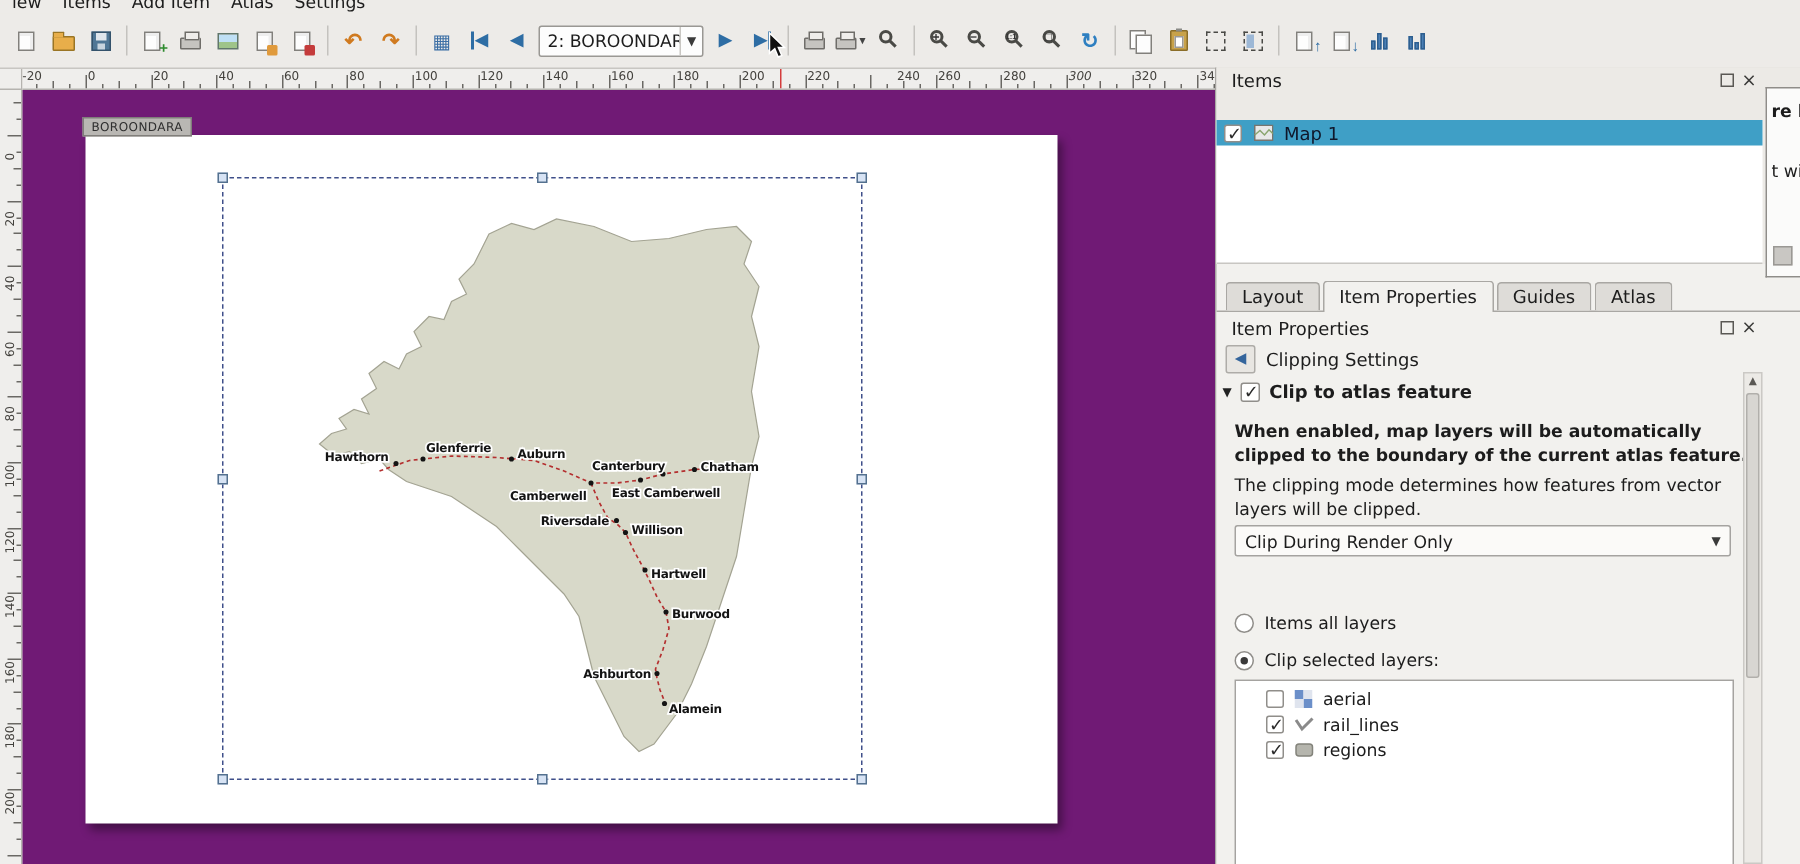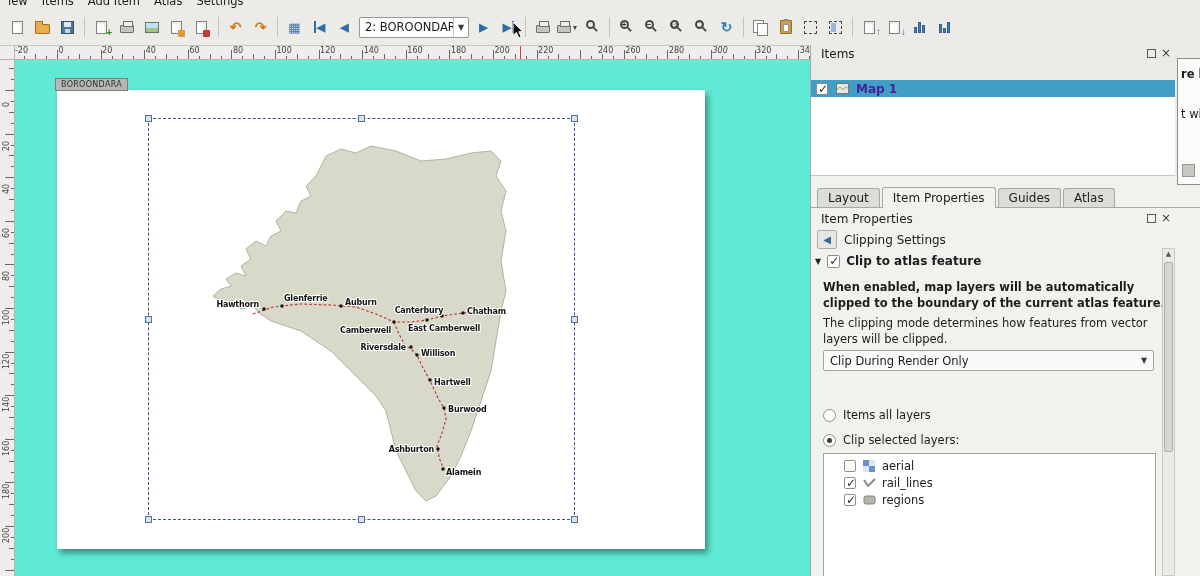--- a/index.html
+++ b/index.html
@@ -64,21 +64,21 @@
   .htick{position:absolute;bottom:0;width:1px;background:#6a6864}
   .htick.maj{height:9px}.htick.mid{height:5px}.htick.min{height:3px}
   .hlabel{position:absolute;top:0;font-size:8px;color:#43413d;white-space:nowrap}
   .ruler-cursor-h{position:absolute;top:0;bottom:0;width:1px;background:#d43c3c}
   .ruler-v{position:absolute;left:0;top:60px;width:15px;height:516px;background:#efeeec;border-right:1px solid #b5b3af;overflow:hidden}
   .vtick{position:absolute;height:1px;background:#6a6864}
   .vtick.maj{right:0;width:9px}.vtick.mid{right:0;width:5px}.vtick.min{right:0;width:3px}
   .vlabel{position:absolute;font-size:8px;color:#43413d;white-space:nowrap;transform:rotate(-90deg);transform-origin:0 0;left:2px}
 
   
-  .canvas{position:absolute;left:15px;top:60px;width:889px;height:516px;background:#5eead4;overflow:hidden}
+  .canvas{position:absolute;left:15px;top:60px;width:889px;height:516px;background:#701a75;overflow:hidden}
   .page-tab{position:absolute;left:40px;top:18px;height:13px;padding:0 5px;background:#b9b7b3;border:1px solid #807e7a;
             font-size:8px;color:#2f2f2f;display:flex;align-items:center;letter-spacing:.3px;z-index:2}
   .page{position:absolute;left:42px;top:30px;width:648px;height:459px;background:#ffffff;box-shadow:3px 4px 6px rgba(0,0,0,.4)}
   .map-frame{position:absolute;left:91px;top:28px;width:427px;height:402px;border:1px dashed #3f4f8a}
   .map-frame svg{position:absolute;left:0;top:0;width:427px;height:402px}
   .handle{position:absolute;width:7px;height:7px;background:#d7e3f4;border:1px solid #54718f;z-index:3}
   .region{fill:#d8d9c9;stroke:#a3a392;stroke-width:.8}
   .rail{fill:none;stroke:#b42f2f;stroke-width:1.1;stroke-dasharray:2.6 2.2}
   .st-dot{fill:#141414}
   .st-label{font-size:8px;font-weight:bold;fill:#141414;stroke:#fff;stroke-width:2.2px;paint-order:stroke;letter-spacing:-.2px}
@@ -89,21 +89,21 @@
   .panel-title{font-size:12px;color:#1c1c1c;flex:1}
   .win-btns{display:flex;align-items:center;gap:5px}
   .win-float{width:9px;height:9px;border:1px solid #5a5854;display:inline-block}
   .win-close{font-size:12px;line-height:9px;color:#3a3a38}
 
   .items-panel{position:absolute;top:0;left:0;right:0;height:131px;background:#eceae6}
   .items-header{position:absolute;top:17px;left:0;right:25px;height:17px;background:#e9e7e3;border-top:1px solid #d0cecb;border-bottom:1px solid #c8c6c2;display:flex;align-items:center;gap:9px;padding-left:8px}
   .items-header .hdr-label{font-size:12px;color:#1c1c1c}
   .items-list{position:absolute;top:35px;left:0;right:25px;bottom:0;background:#fff;border-bottom:1px solid #c8c6c2}
   .item-row{display:flex;align-items:center;height:17px;padding-left:5px;gap:7px}
-  .item-row.selected{background:#3f9fc6;color:#4c1d95;font-weight:bold}
+  .item-row.selected{background:#3f9fc6;color:#0f172a;font-weight:normal}
 
   .dock-tabs{position:absolute;top:141px;left:0;right:25px;height:21px;display:flex;align-items:flex-end;padding-left:6px;z-index:3}
   .dtab{height:19px;padding:0 10px;display:flex;align-items:center;font-size:12px;background:#dedcd8;border:1px solid #a9a7a3;border-bottom:none;border-radius:3px 3px 0 0;margin-right:2px;color:#1c1c1c;white-space:nowrap}
   .dtab.active{background:#f2f1ee;height:21px;margin-bottom:-1px}
 
   .props{position:absolute;top:162px;left:0;right:0;bottom:0;background:#f2f1ee;border-top:1px solid #a9a7a3}
   .props .panel-titlebar{top:2px}
   .breadcrumb-row{position:absolute;top:22px;left:6px;display:flex;align-items:center;gap:7px}
   .back-btn{width:20px;height:19px;background:#e8e6e2;border:1px solid #aeaca8;border-radius:2px;display:flex;align-items:center;justify-content:center;color:#34659c;font-size:10px}
   .group-row{position:absolute;top:46px;left:4px;display:flex;align-items:center;gap:6px;font-weight:bold}

